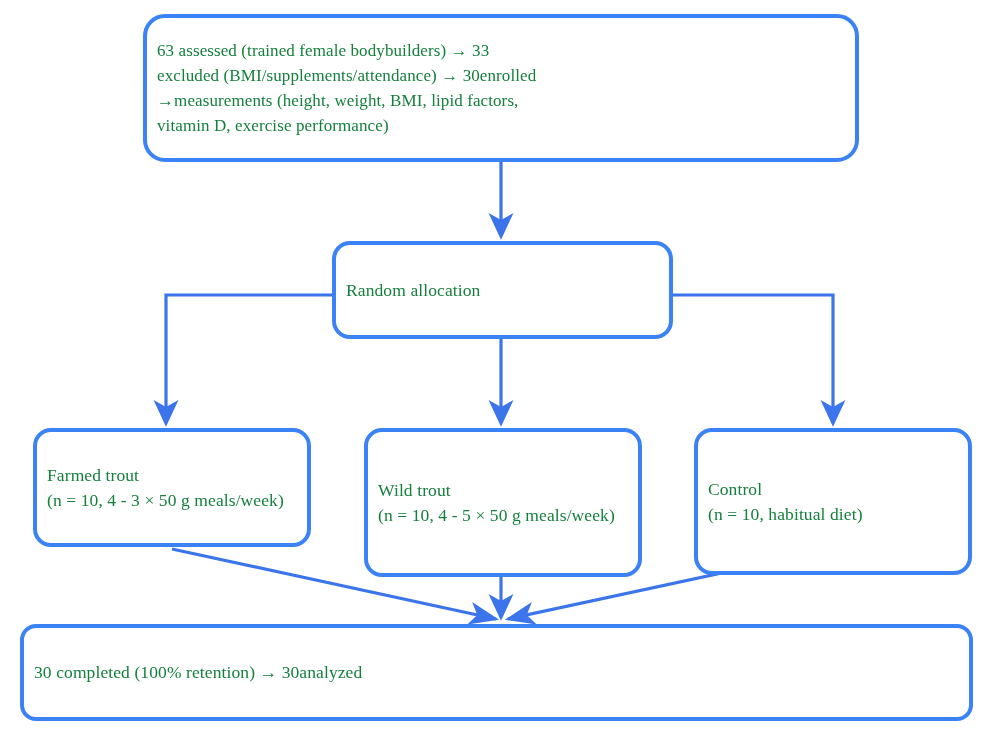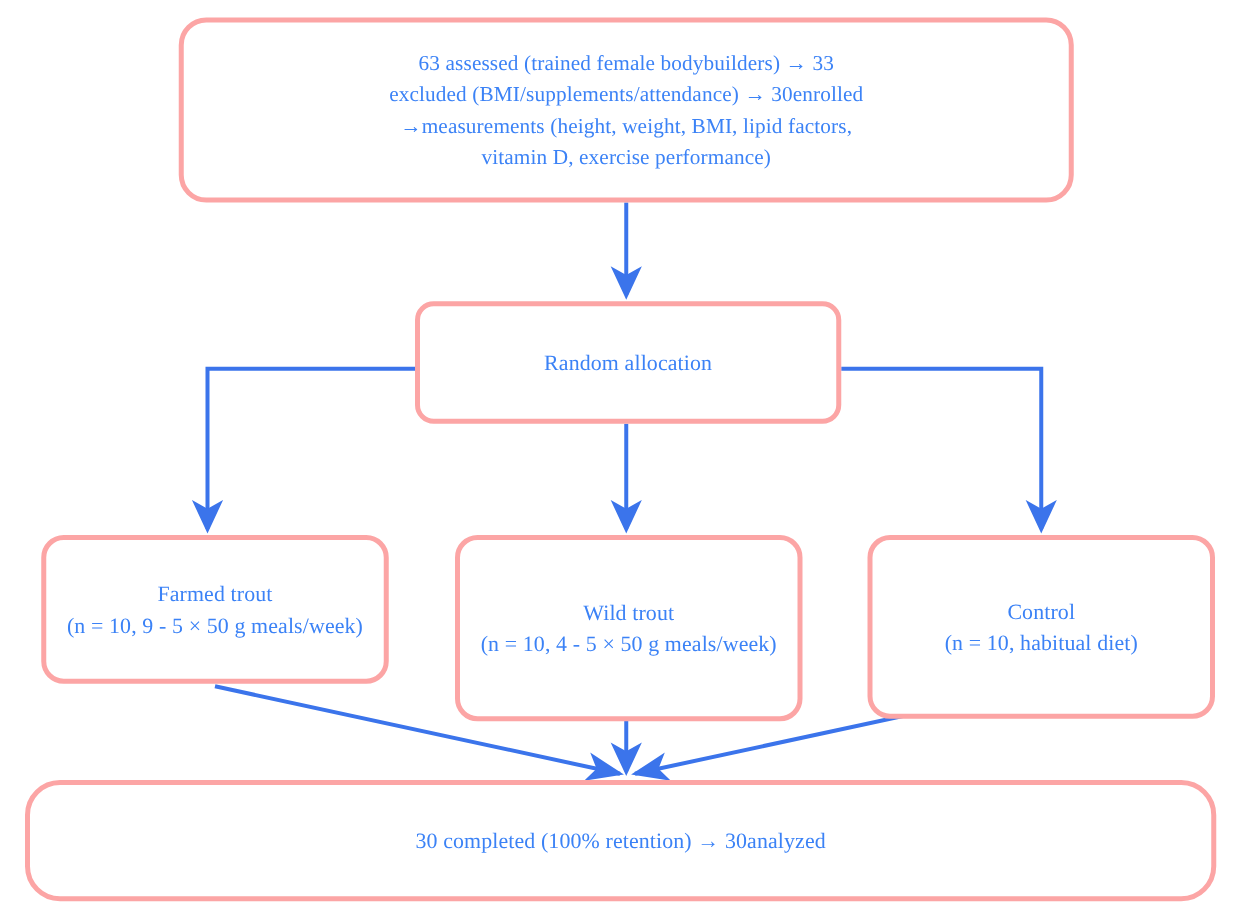--- a/index.html
+++ b/index.html
@@ -23,60 +23,59 @@
     left: 0;
     top: 0;
     width: 1000px;
     height: 736px;
     pointer-events: none;
   }
   .node {
     position: absolute;
     box-sizing: border-box;
     background: #ffffff;
-    border: 4px solid #fca5a5;
+    border: 4px solid #3b82f6;
     border-radius: 18px;
     display: flex;
     align-items: center;
     justify-content: center;
-    text-align: center;
-    color: #3b82f6;
+    color: #15803d;
     z-index: 2;
   }
   .node .node-text {
     display: block;
     width: 100%;
     padding: 0 10px;
     line-height: 1.42;
     white-space: pre-line;
     font-size: 17.5px;
     letter-spacing: 0.1px;
   }
   
   #node-enrollment {
     left: 143px; top: 14px; width: 716px; height: 148px;
     border-radius: 22px;
   }
   #node-enrollment .node-text { font-size: 17px; line-height: 1.48; }
   #node-randomization {
-    left: 332px; top: 241px; width: 341px; height: 98px; border-radius: 15px;
+    left: 332px; top: 241px; width: 341px; height: 98px;
   }
   #node-randomization .node-text { font-size: 17.5px; }
   #node-farmed {
     left: 33px; top: 428px; width: 278px; height: 119px;
   }
   #node-wild {
     left: 364px; top: 428px; width: 278px; height: 149px;
   }
   #node-control {
     left: 694px; top: 428px; width: 278px; height: 147px;
   }
   #node-analysis {
     left: 20px; top: 624px; width: 953px; height: 97px;
-    border-radius: 28px;
+    border-radius: 16px;
   }
   #node-analysis .node-text { font-size: 17.5px; }
 </style>
 </head>
 <body>
 
 <div id="canvas">
 
   <svg id="edges" viewBox="0 0 1000 736" width="1000" height="736" xmlns="http://www.w3.org/2000/svg">
     <defs>
@@ -123,21 +122,21 @@
 →measurements (height, weight, BMI, lipid factors,
 vitamin D, exercise performance)</span>
   </div>
 
   <div class="node" id="node-randomization">
     <span class="node-text">Random allocation</span>
   </div>
 
   <div class="node" id="node-farmed">
     <span class="node-text">Farmed trout
-(n = 10, 9 - 5 × 50 g meals/week)</span>
+(n = 10, 4 - 3 × 50 g meals/week)</span>
   </div>
 
   <div class="node" id="node-wild">
     <span class="node-text">Wild trout
 (n = 10, 4 - 5 × 50 g meals/week)</span>
   </div>
 
   <div class="node" id="node-control">
     <span class="node-text">Control
 (n = 10, habitual diet)</span>

